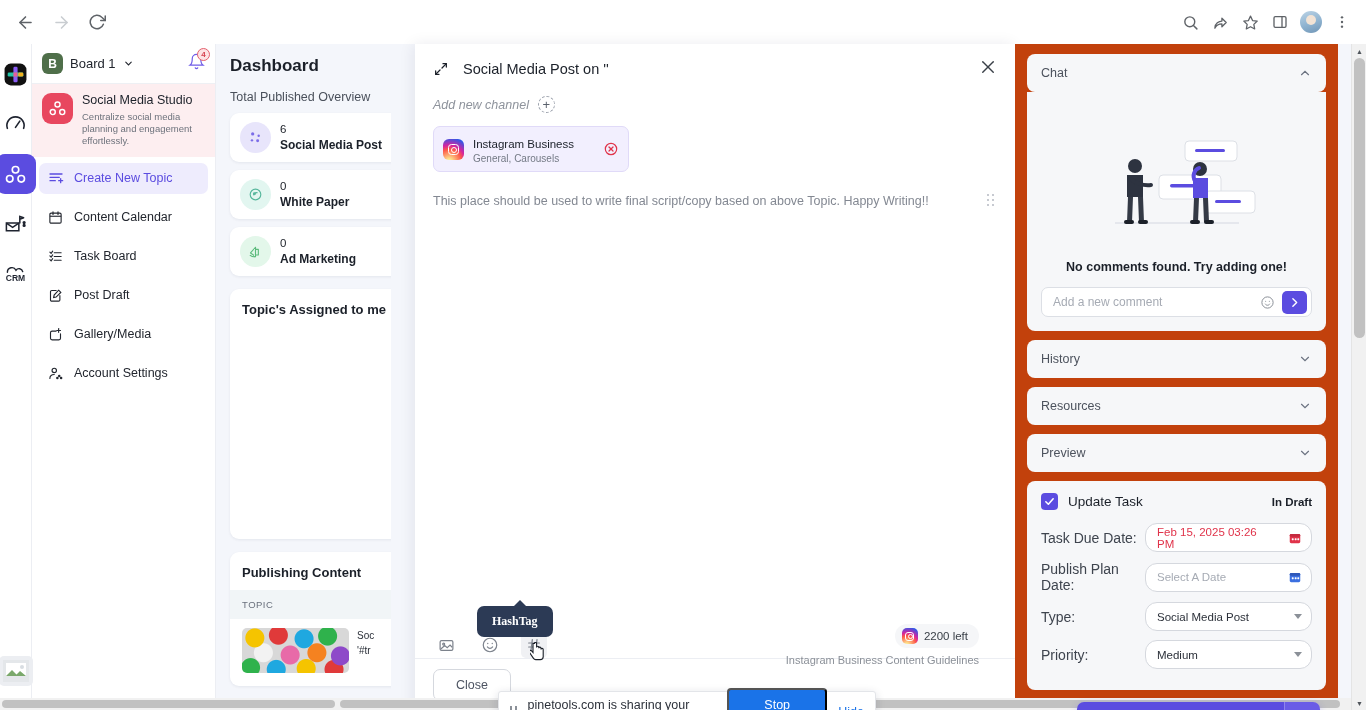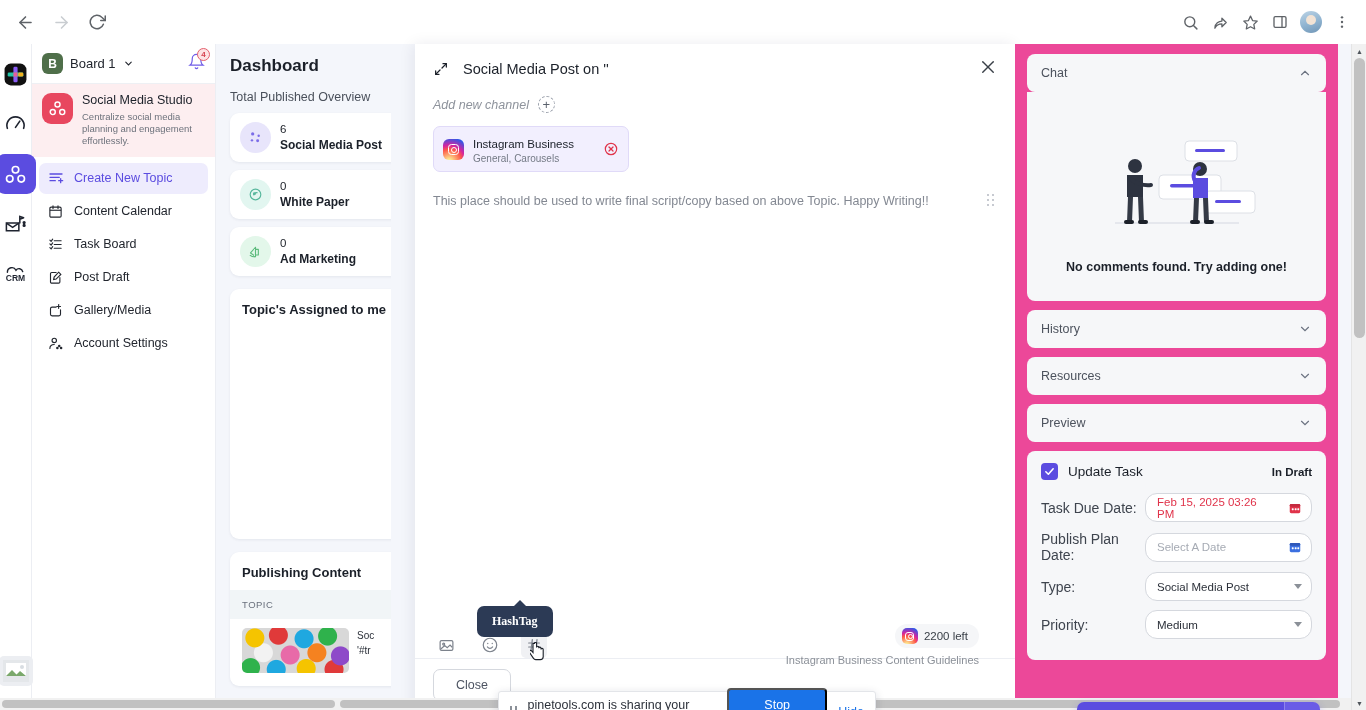--- a/index.html
+++ b/index.html
@@ -93,21 +93,21 @@
   }
   .studio-logo {
     width: 31px; height: 31px; border-radius: 9px; flex: none;
     background: #e8475f; display: flex; align-items: center; justify-content: center;
   }
   .studio-title { font-size: 12.5px; color: #1b2029; font-weight: 500; line-height: 1.25; }
   .studio-sub { font-size: 9.5px; color: #6d727c; line-height: 1.3; margin-top: 2px; }
   .nav-list { padding: 6px 7px 0; }
   .nav-item {
     display: flex; align-items: center; gap: 10px; height: 31px;
-    border-radius: 7px; padding: 0 8px; margin-bottom: 2px;
+    border-radius: 7px; padding: 0 8px; margin-bottom: 8px;
     font-size: 12.5px; color: #22262e;
   }
   .nav-item.active { background: #eeecfd; color: #5b4ce0; }
   .nav-ico { width: 17px; display: flex; align-items: center; justify-content: center; flex: none; }
 
   
   .dash {
     width: 175px; flex: none; padding: 12px 10px 0 14px;
     background: #f4f6fb; overflow: hidden; position: relative;
   }
@@ -232,21 +232,21 @@
     align-items: center; padding: 0 18px;
   }
   .btn-close {
     border: 1px solid #d5d8de; background: #fff; border-radius: 7px;
     padding: 8px 22px; font-size: 12.5px; color: #4d5462;
   }
 
   
   .right {
     position: absolute; right: 28px; top: 0; width: 323px; height: 666px;
-    background: #ec4899; padding: 10px 12px 0; overflow: hidden;
+    background: #c2410c; padding: 10px 12px 0; overflow: hidden;
   }
   .acc {
     background: #f6f7f9; border-radius: 8px; margin-bottom: 9px;
     padding: 12px 14px; display: flex; align-items: center;
   }
   .acc-title { font-size: 12.5px; color: #4c525d; }
   .acc-chev { margin-left: auto; color: #6b7280; display: flex; }
   .chat-body {
     background: #f6f7f9; border-radius: 0 0 8px 8px; margin: -9px 0 9px;
     padding: 0 14px 14px;
@@ -735,20 +735,36 @@
           <path d="M44 60c4 4 12 7 20 6" stroke="#2d3340" stroke-width="4" fill="none" stroke-linecap="round"></path>
           <circle cx="113" cy="50" r="7" fill="#2d3340"></circle>
           <path d="M106 59h15v20h-15z" fill="#5b4ce0"></path>
           <path d="M107 79h5l-1 24h-5zM116 79h5l1 24h-5z" fill="#343a46"></path>
           <rect x="103" y="101" width="10" height="4" rx="2" fill="#1b2029"></rect>
           <rect x="117" y="101" width="10" height="4" rx="2" fill="#1b2029"></rect>
           <path d="M108 62c-3-5-1-11 4-13" stroke="#5b4ce0" stroke-width="4" fill="none" stroke-linecap="round"></path>
         </svg>
       </div>
       <div class="chat-empty">No comments found. Try adding one!</div>
+      <div class="comment-box">
+        <span class="comment-ph">Add a new comment</span>
+        <span class="emoji-ic">
+          <svg width="15" height="15" viewBox="0 0 24 24" fill="none" stroke="currentColor" stroke-width="1.6">
+              <circle cx="12" cy="12" r="9"></circle>
+              <circle cx="9" cy="10" r=".9" fill="currentColor" stroke="none"></circle>
+              <circle cx="15" cy="10" r=".9" fill="currentColor" stroke="none"></circle>
+              <path d="M8.5 14.5c1 1.3 2.1 1.9 3.5 1.9s2.5-.6 3.5-1.9" stroke-linecap="round"></path>
+            </svg>
+        </span>
+        <span class="send-btn">
+          <svg width="13" height="13" viewBox="0 0 24 24" fill="none" stroke="currentColor" stroke-width="2.6" stroke-linecap="round" stroke-linejoin="round">
+              <polyline points="9 5 16 12 9 19"></polyline>
+            </svg>
+        </span>
+      </div>
     </div>
 
     <div class="acc">
       <span class="acc-title">History</span>
       <span class="acc-chev">
         <svg width="14" height="14" viewBox="0 0 24 24" fill="none" stroke="currentColor" stroke-width="2" stroke-linecap="round">
             <polyline points="6 9 12 15 18 9"></polyline>
           </svg>
       </span>
     </div>

